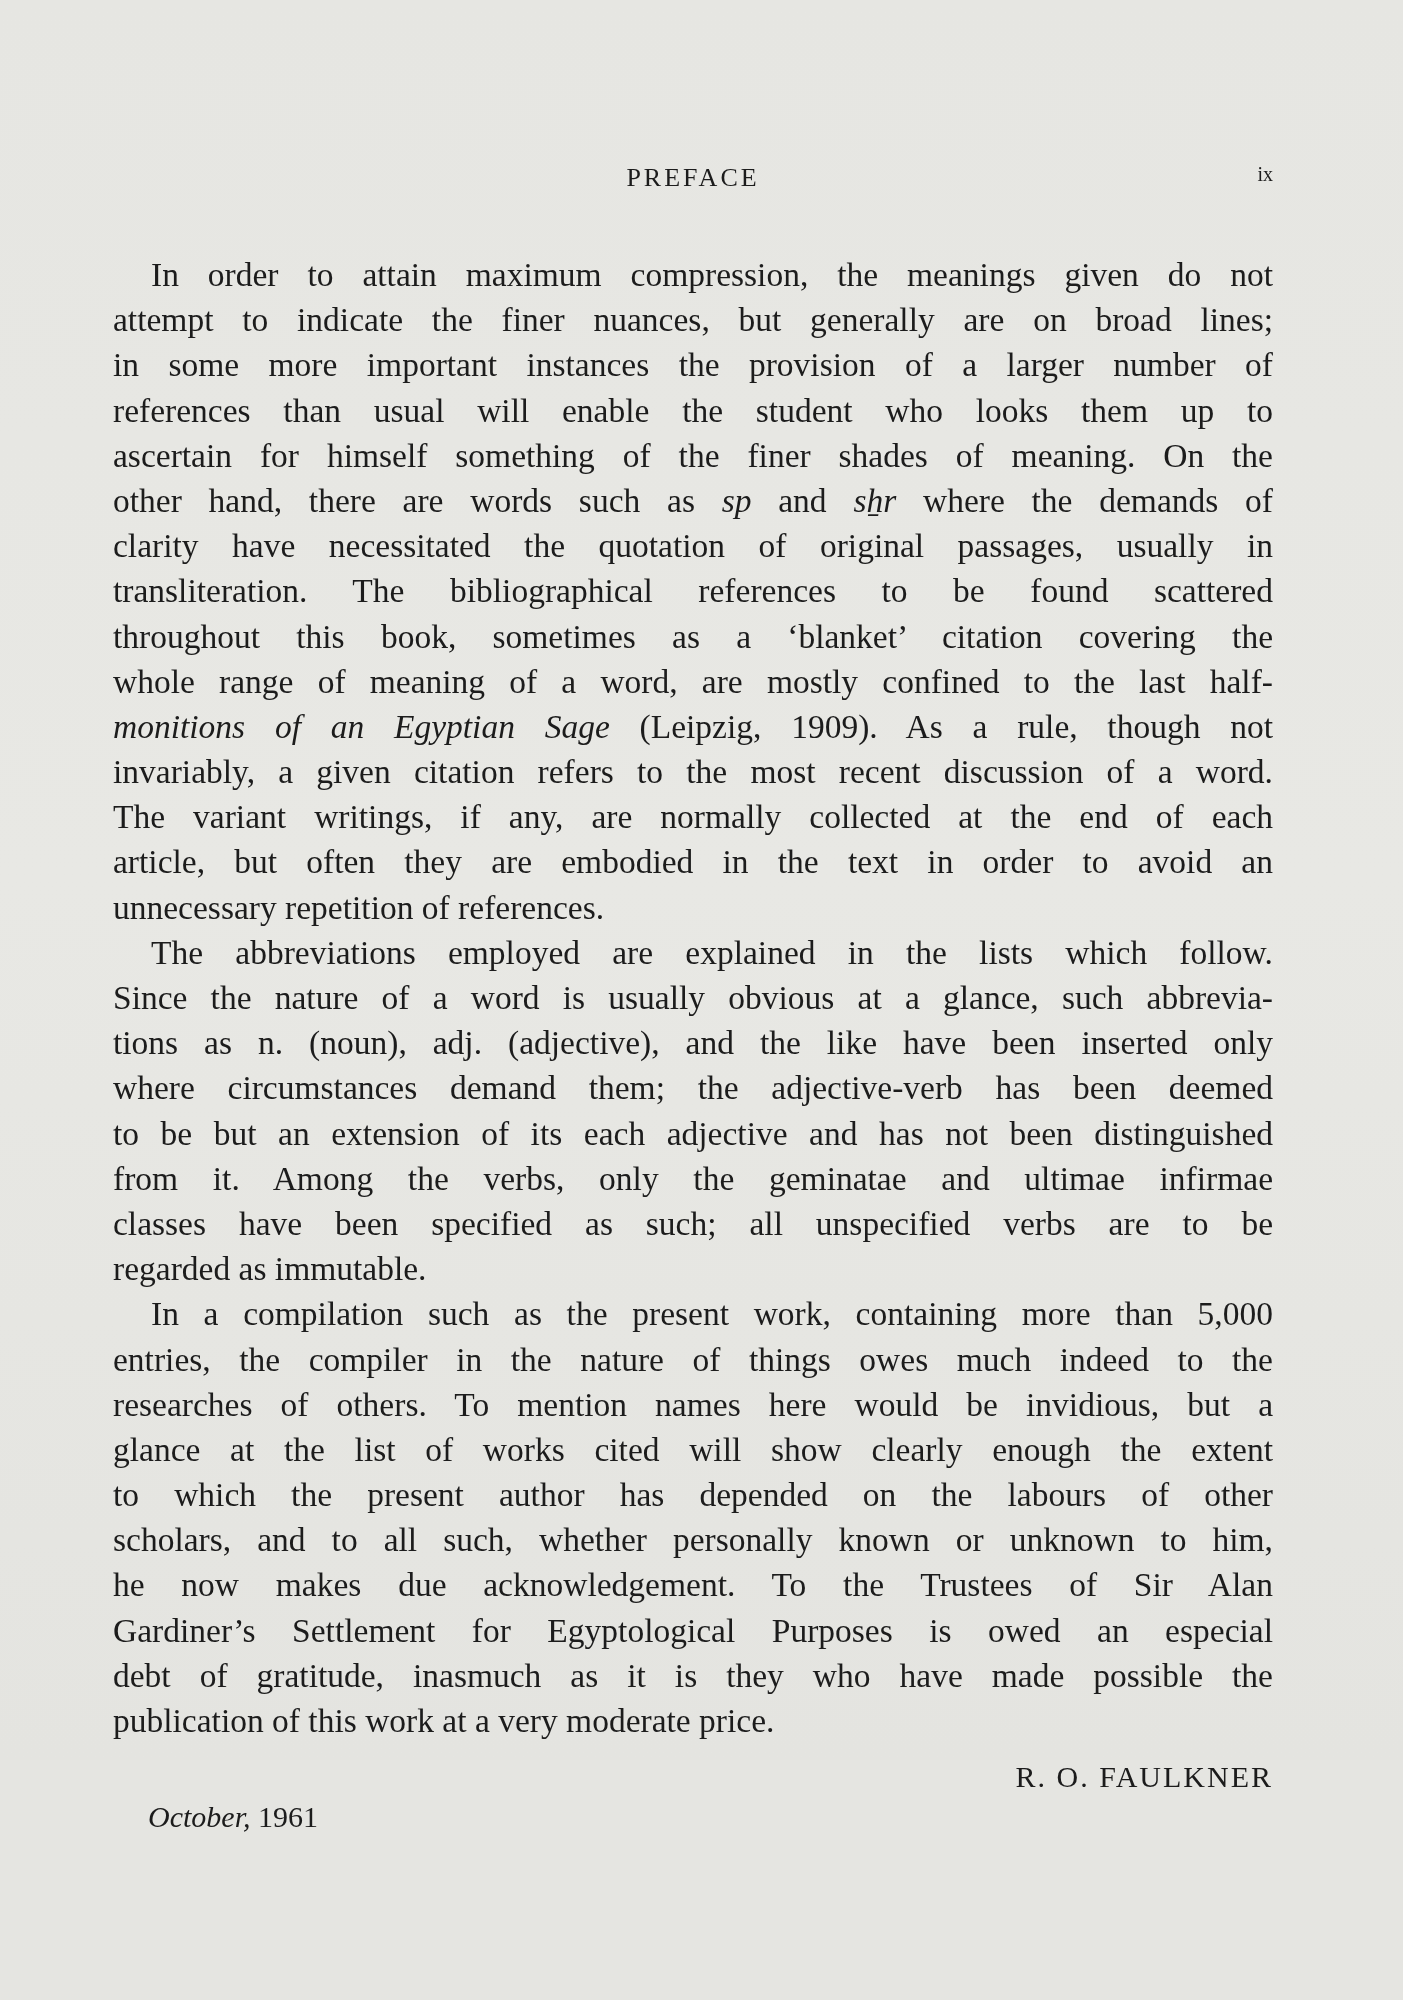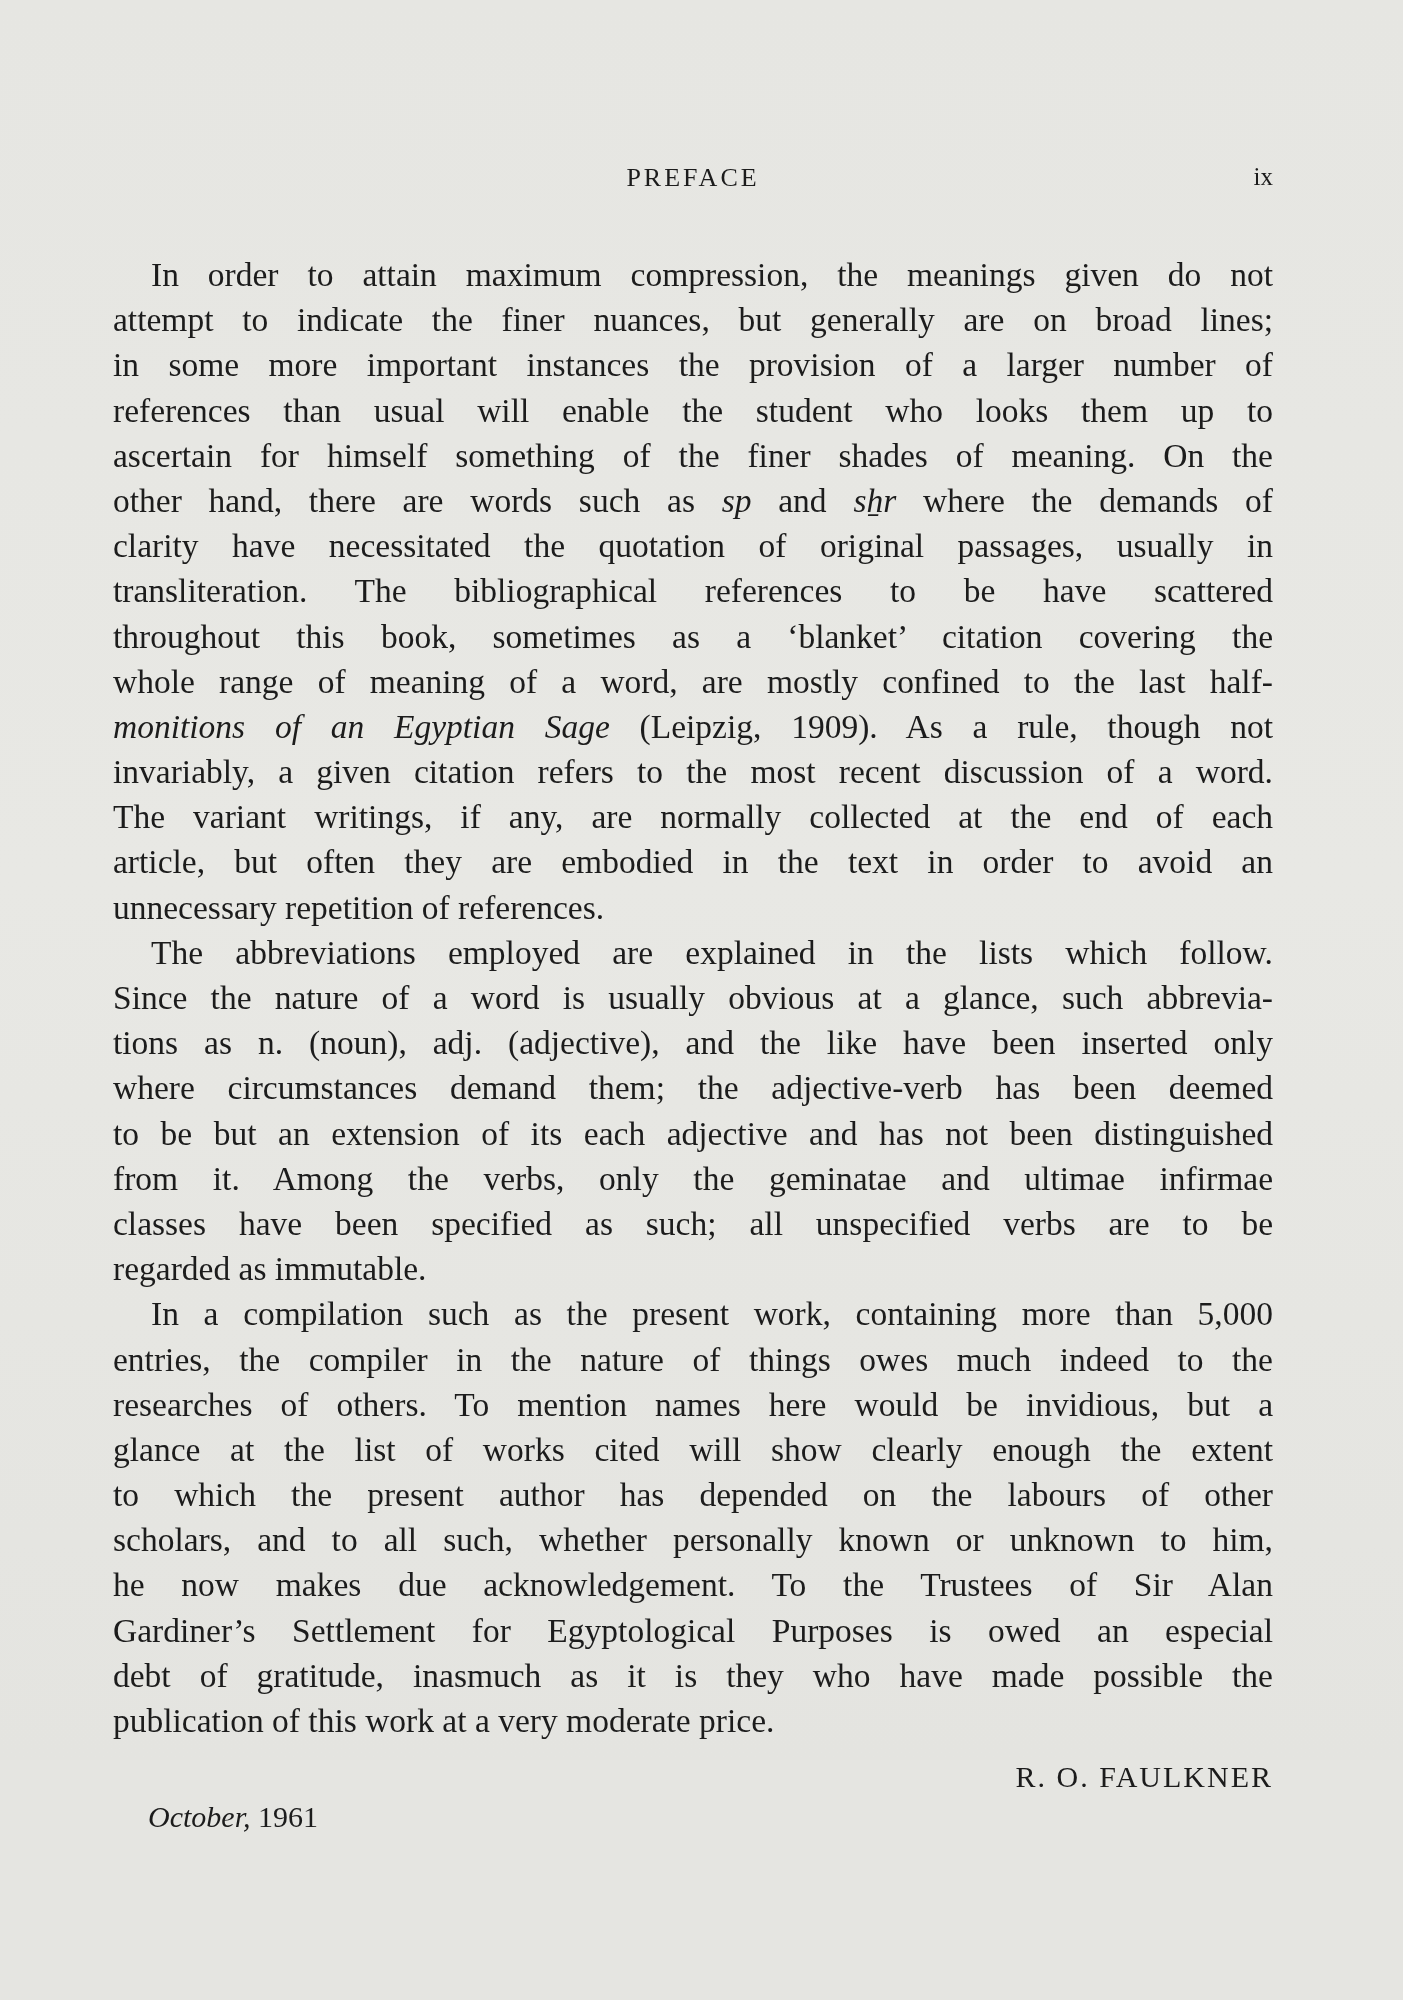--- a/index.html
+++ b/index.html
@@ -34,21 +34,21 @@
     left: 0;
     right: 0;
     text-align: center;
     font-size: 26px;
     letter-spacing: 3px;
   }
   .folio {
     position: absolute;
     right: 0;
     top: 0;
-    font-size: 25px;
+    font-size: 20px;
   }
   .body-text {
     position: absolute;
     top: 204px;
     left: 113px;
     width: 1160px;
     margin-top: 48px;
   }
   .line {
     height: 45.2px;
@@ -91,21 +91,21 @@
 
   <div class="body-text" id="body-text">
       <div>
         <div class="line indent">In order to attain maximum compression, the meanings given do not</div>
         <div class="line">attempt to indicate the finer nuances, but generally are on broad lines;</div>
         <div class="line">in some more important instances the provision of a larger number of</div>
         <div class="line">references than usual will enable the student who looks them up to</div>
         <div class="line">ascertain for himself something of the finer shades of meaning. On the</div>
         <div class="line">other hand, there are words such as <i>sp</i> and <i>sẖr</i> where the demands of</div>
         <div class="line">clarity have necessitated the quotation of original passages, usually in</div>
-        <div class="line">transliteration. The bibliographical references to be have scattered</div>
+        <div class="line">transliteration. The bibliographical references to be found scattered</div>
         <div class="line">throughout this book, sometimes as a ‘blanket’ citation covering the</div>
         <div class="line">whole range of meaning of a word, are mostly confined to the last half-</div>
         <div class="line"><i>monitions of an Egyptian Sage</i> (Leipzig, 1909). As a rule, though not</div>
         <div class="line">invariably, a given citation refers to the most recent discussion of a word.</div>
         <div class="line">The variant writings, if any, are normally collected at the end of each</div>
         <div class="line">article, but often they are embodied in the text in order to avoid an</div>
         <div class="line last">unnecessary repetition of references.</div>
       </div>
       <div>
         <div class="line indent">The abbreviations employed are explained in the lists which follow.</div>

